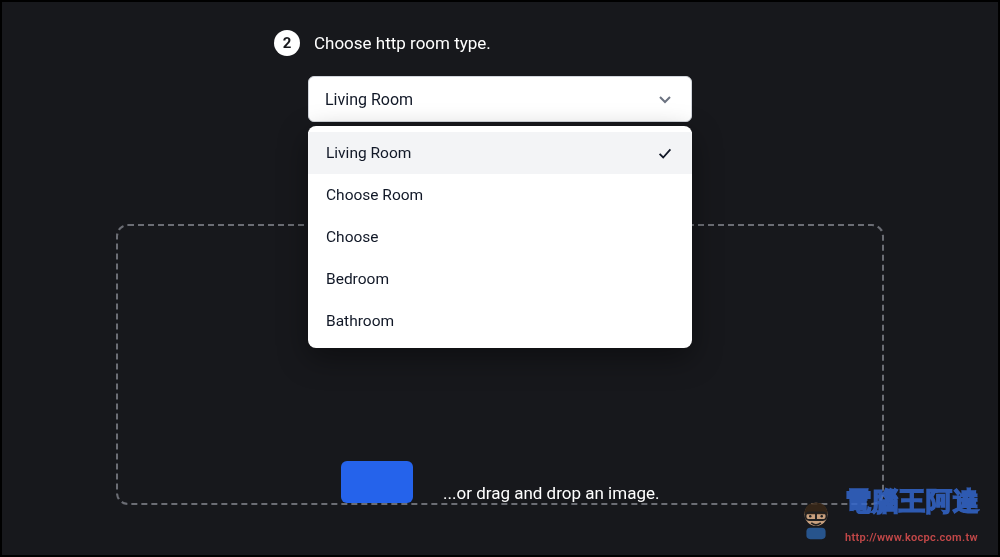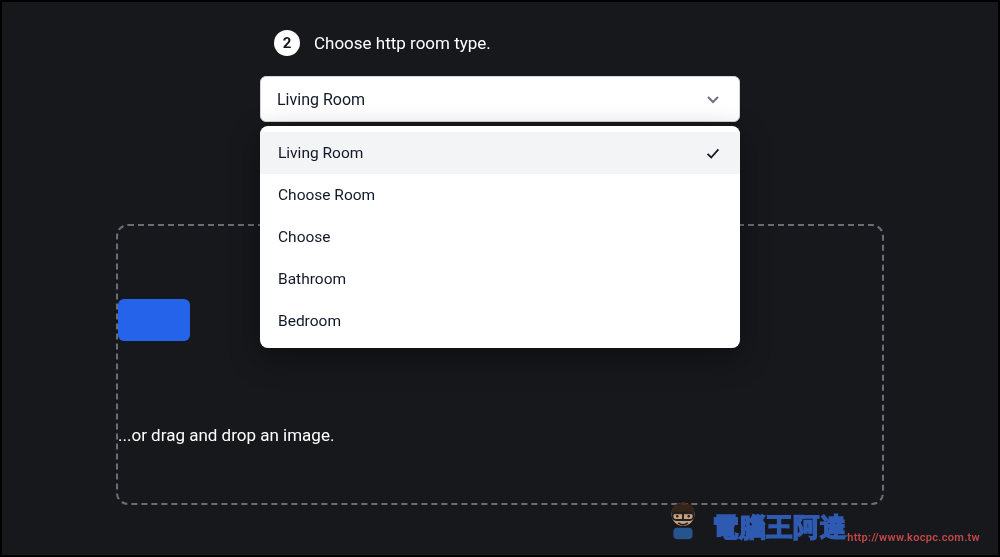--- a/index.html
+++ b/index.html
@@ -45,21 +45,21 @@
       font-size: 15px;
       flex-shrink: 0;
     }
     .step-title {
       font-size: 17px;
       color: #fff;
       font-weight: 400;
     }
     .select-wrapper {
       position: relative;
-      width: 480px;
+      width: 384px;
     }
     .select-trigger {
       width: 100%;
       height: 46px;
       background: #fff;
       border-radius: 6px;
       display: flex;
       align-items: center;
       justify-content: space-between;
       padding: 0 16px;
@@ -106,22 +106,22 @@
     }
     .dropzone {
       position: absolute;
       left: 114px;
       right: 114px;
       top: 222px;
       bottom: 50px;
       border: 2px dashed #6b6d74;
       border-radius: 12px;
       display: flex;
-      flex-direction: column;
-      align-items: flex-start;
+      flex-direction: row;
+      align-items: flex-end;
       justify-content: center;
       gap: 30px;
       z-index: 1;
     }
     .upload-btn {
       background: #2563eb;
       color: #fff;
       border: none;
       border-radius: 6px;
       padding: 12px 34px;
@@ -143,21 +143,21 @@
       gap: 6px;
       opacity: 0.85;
       z-index: 5;
     }
     .wm-face {
       width: 46px;
       height: 46px;
     }
     .wm-text {
       display: flex;
-      flex-direction: row;
+      flex-direction: column;
       line-height: 1;
     }
     .wm-main {
       font-size: 26px;
       font-weight: 800;
       color: #fff;
       -webkit-text-stroke: 1.5px #3366cc;
       letter-spacing: 1px;
     }
     .wm-url {
@@ -196,24 +196,24 @@
             <polyline points="4 11 8 15 16 6" fill="none" stroke="currentColor" stroke-width="2"></polyline>
           </svg>
         </div>
         <div class="option">
           <span>Choose Room</span>
         </div>
         <div class="option">
           <span>Choose</span>
         </div>
         <div class="option">
+          <span>Bedroom</span>
+        </div>
+        <div class="option">
           <span>Bathroom</span>
-        </div>
-        <div class="option">
-          <span>Bedroom</span>
         </div>
       </div>
   </div>
 </div>
 
 <div class="watermark">
   <svg class="wm-face" viewBox="0 0 48 48">
     <circle cx="24" cy="18" r="12" fill="#e8b890"></circle>
     <path d="M12 18 Q12 6 24 6 Q36 6 36 18" fill="#3a2818"></path>
     <rect x="13" y="16" width="22" height="8" rx="4" fill="none" stroke="#222" stroke-width="2"></rect>

